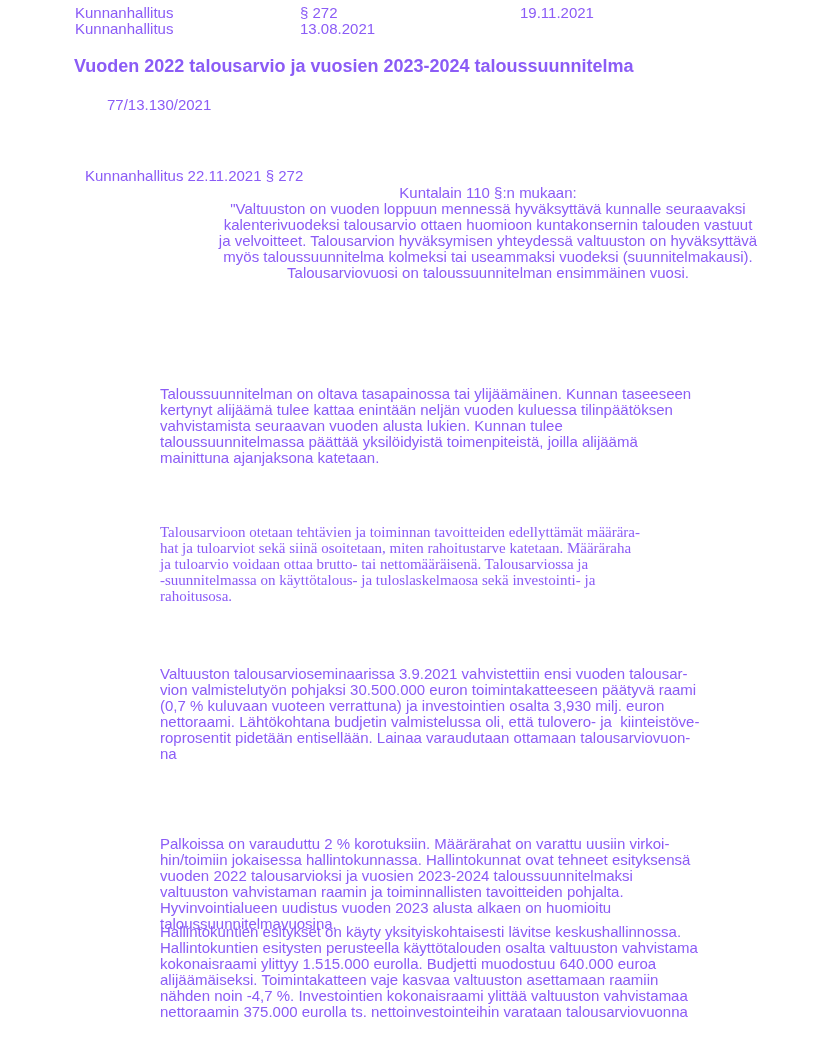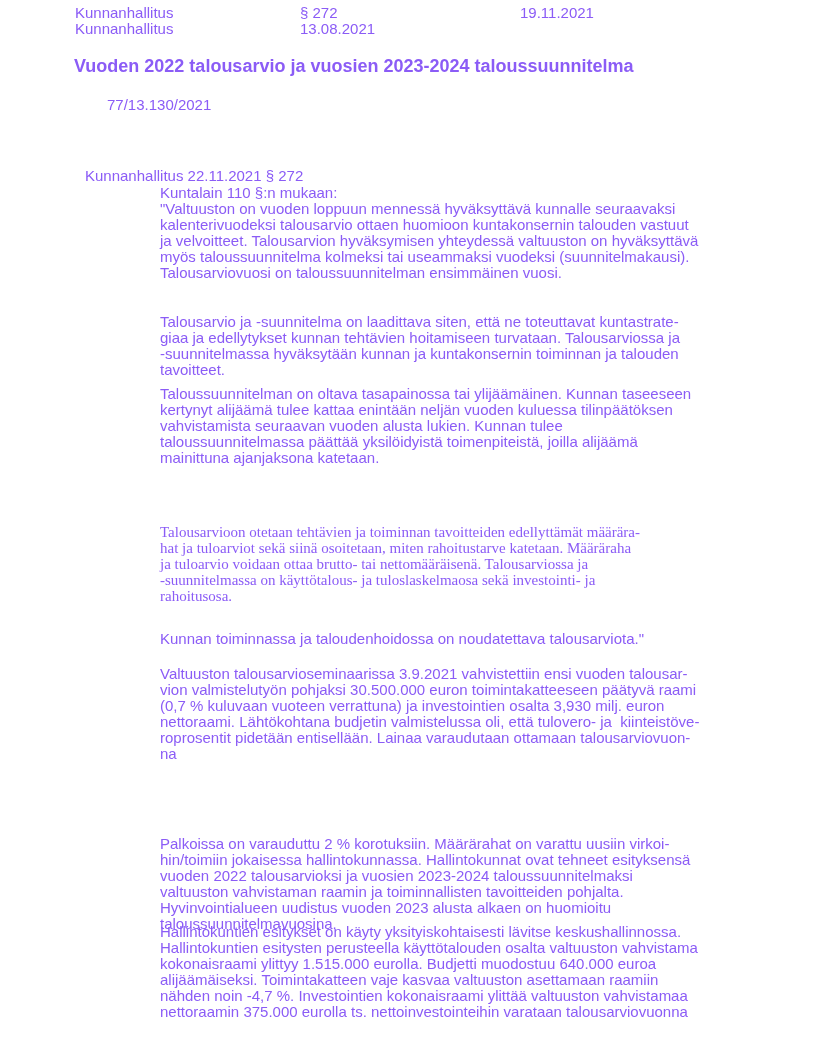--- a/index.html
+++ b/index.html
@@ -53,21 +53,21 @@
     top: 132px;
     white-space: pre;
     margin-top: 36px;
   }
   .para {
     position: absolute;
     left: 160px;
     width: 656px;
     white-space: pre;
   }
-  .p1 { top: 185px; }
+  .p1 { top: 185px; text-align: center; }
   .p2 { top: 314px; }
   .p3 { top: 386px; }
   .p4 { top: 524px; font-family: Liberation Serif, serif; }
   .p5 { top: 631px; }
   .p6 { top: 666px; }
   .p7 { top: 836px; }
   .p8 { top: 924px; }
 </style>
 </head>
 <body>
@@ -91,35 +91,30 @@
   <div class="case-number">77/13.130/2021</div>
 
   <div class="section-heading">Kunnanhallitus 22.11.2021 § 272</div>
 
   <div class="para p1">Kuntalain 110 §:n mukaan:
 "Valtuuston on vuoden loppuun mennessä hyväksyttävä kunnalle seuraavaksi
 kalenterivuodeksi talousarvio ottaen huomioon kuntakonsernin talouden vastuut
 ja velvoitteet. Talousarvion hyväksymisen yhteydessä valtuuston on hyväksyttävä
 myös taloussuunnitelma kolmeksi tai useammaksi vuodeksi (suunnitelmakausi).
 Talousarviovuosi on taloussuunnitelman ensimmäinen vuosi.</div>
-  <div class="para p2">Talousarvio ja -suunnitelma on laadittava siten, että ne toteuttavat kuntastrate-
-giaa ja edellytykset kunnan tehtävien hoitamiseen turvataan. Talousarviossa ja
--suunnitelmassa hyväksytään kunnan ja kuntakonsernin toiminnan ja talouden
-tavoitteet.</div>
   <div class="para p3">Taloussuunnitelman on oltava tasapainossa tai ylijäämäinen. Kunnan taseeseen
 kertynyt alijäämä tulee kattaa enintään neljän vuoden kuluessa tilinpäätöksen
 vahvistamista seuraavan vuoden alusta lukien. Kunnan tulee
 taloussuunnitelmassa päättää yksilöidyistä toimenpiteistä, joilla alijäämä
 mainittuna ajanjaksona katetaan.</div>
   <div class="para p4">Talousarvioon otetaan tehtävien ja toiminnan tavoitteiden edellyttämät määrära-
 hat ja tuloarviot sekä siinä osoitetaan, miten rahoitustarve katetaan. Määräraha
 ja tuloarvio voidaan ottaa brutto- tai nettomääräisenä. Talousarviossa ja
 -suunnitelmassa on käyttötalous- ja tuloslaskelmaosa sekä investointi- ja
 rahoitusosa.</div>
-  <div class="para p5">Kunnan toiminnassa ja taloudenhoidossa on noudatettava talousarviota."</div>
   <div class="para p6">Valtuuston talousarvioseminaarissa 3.9.2021 vahvistettiin ensi vuoden talousar-
 vion valmistelutyön pohjaksi 30.500.000 euron toimintakatteeseen päätyvä raami
 (0,7 % kuluvaan vuoteen verrattuna) ja investointien osalta 3,930 milj. euron
 nettoraami. Lähtökohtana budjetin valmistelussa oli, että tulovero- ja  kiinteistöve-
 roprosentit pidetään entisellään. Lainaa varaudutaan ottamaan talousarviovuon-
 na</div>
   <div class="para p7">Palkoissa on varauduttu 2 % korotuksiin. Määrärahat on varattu uusiin virkoi-
 hin/toimiin jokaisessa hallintokunnassa. Hallintokunnat ovat tehneet esityksensä
 vuoden 2022 talousarvioksi ja vuosien 2023-2024 taloussuunnitelmaksi
 valtuuston vahvistaman raamin ja toiminnallisten tavoitteiden pohjalta.

